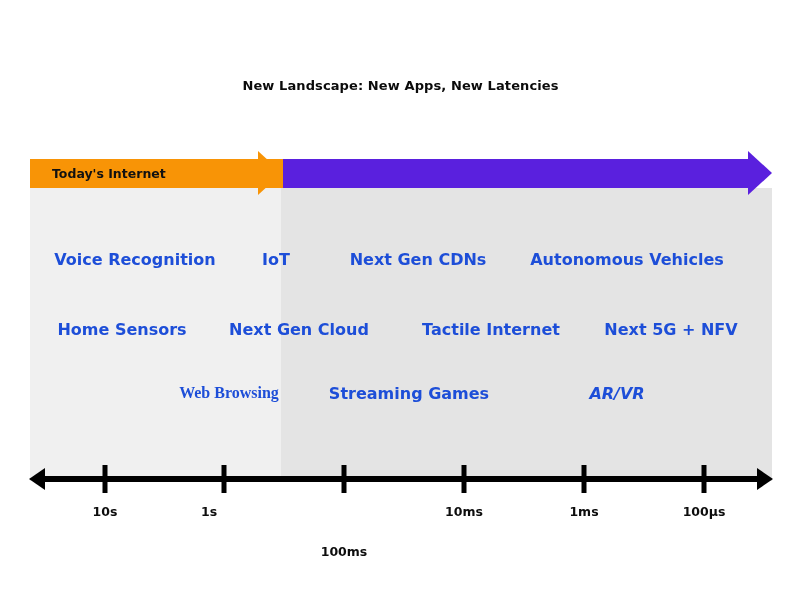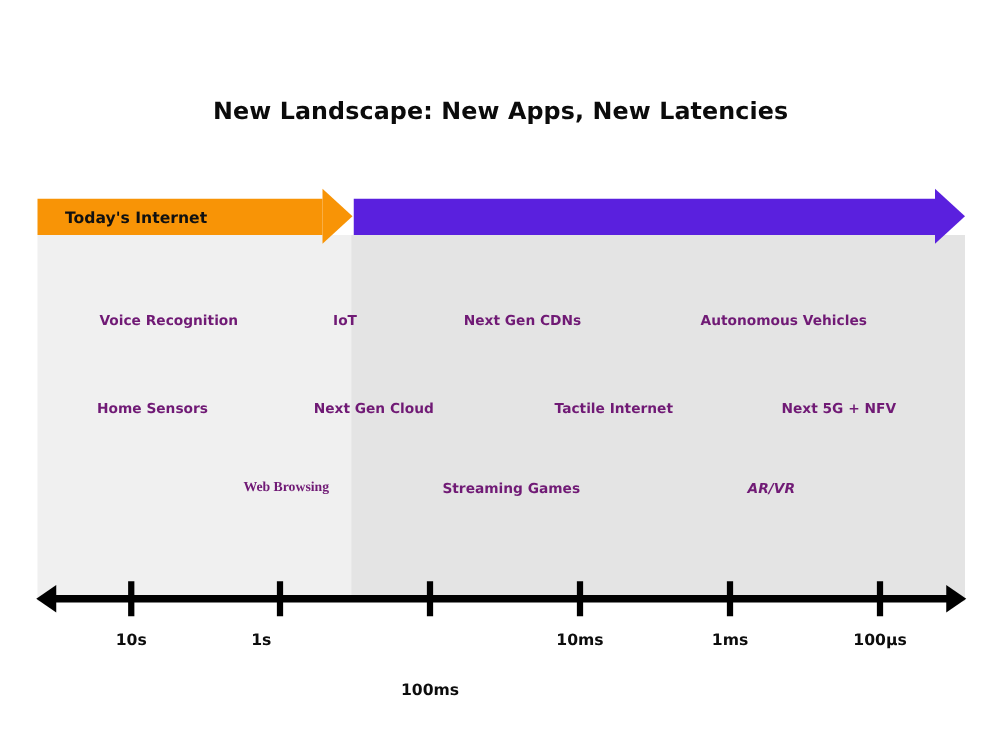--- a/index.html
+++ b/index.html
@@ -23,21 +23,21 @@
     height: 601px;
   }
 
   
   #chart-title {
     position: absolute;
     left: 0;
     top: 78px;
     width: 801px;
     text-align: center;
-    font-size: 19px;
+    font-size: 13px;
     font-weight: 600;
     color: #0b0b0b;
     letter-spacing: 0.1px;
     white-space: nowrap;
   }
 
   
   .panel {
     position: absolute;
     top: 188px;
@@ -81,20 +81,21 @@
     height: 29px;
     line-height: 29px;
     font-size: 12.5px;
     font-weight: 700;
     white-space: nowrap;
   }
 
   #arrow-today {
     left: 30px;
     width: 228px;
+    padding-left: 48px;
   }
   #arrow-today .shaft { background: #f89406; }
   #arrow-today .head {
     left: 228px;
     border-left: 24px solid #f89406;
   }
   #arrow-today .band-label {
     left: 22px;
     color: #111111;
   }
@@ -109,23 +110,23 @@
     border-left: 24px solid #5a20de;
   }
   #arrow-future .band-label {
     left: 35px;
     color: #ffffff;
   }
 
   
   .app-label {
     position: absolute;
-    font-size: 11px;
+    font-size: 16px;
     font-weight: 700;
-    color: #701a75;
+    color: #1d4ed8;
     white-space: nowrap;
     transform: translateX(-50%);
   }
 
   
   #axis-line {
     position: absolute;
     left: 40px;
     top: 476px;
     width: 722px;

